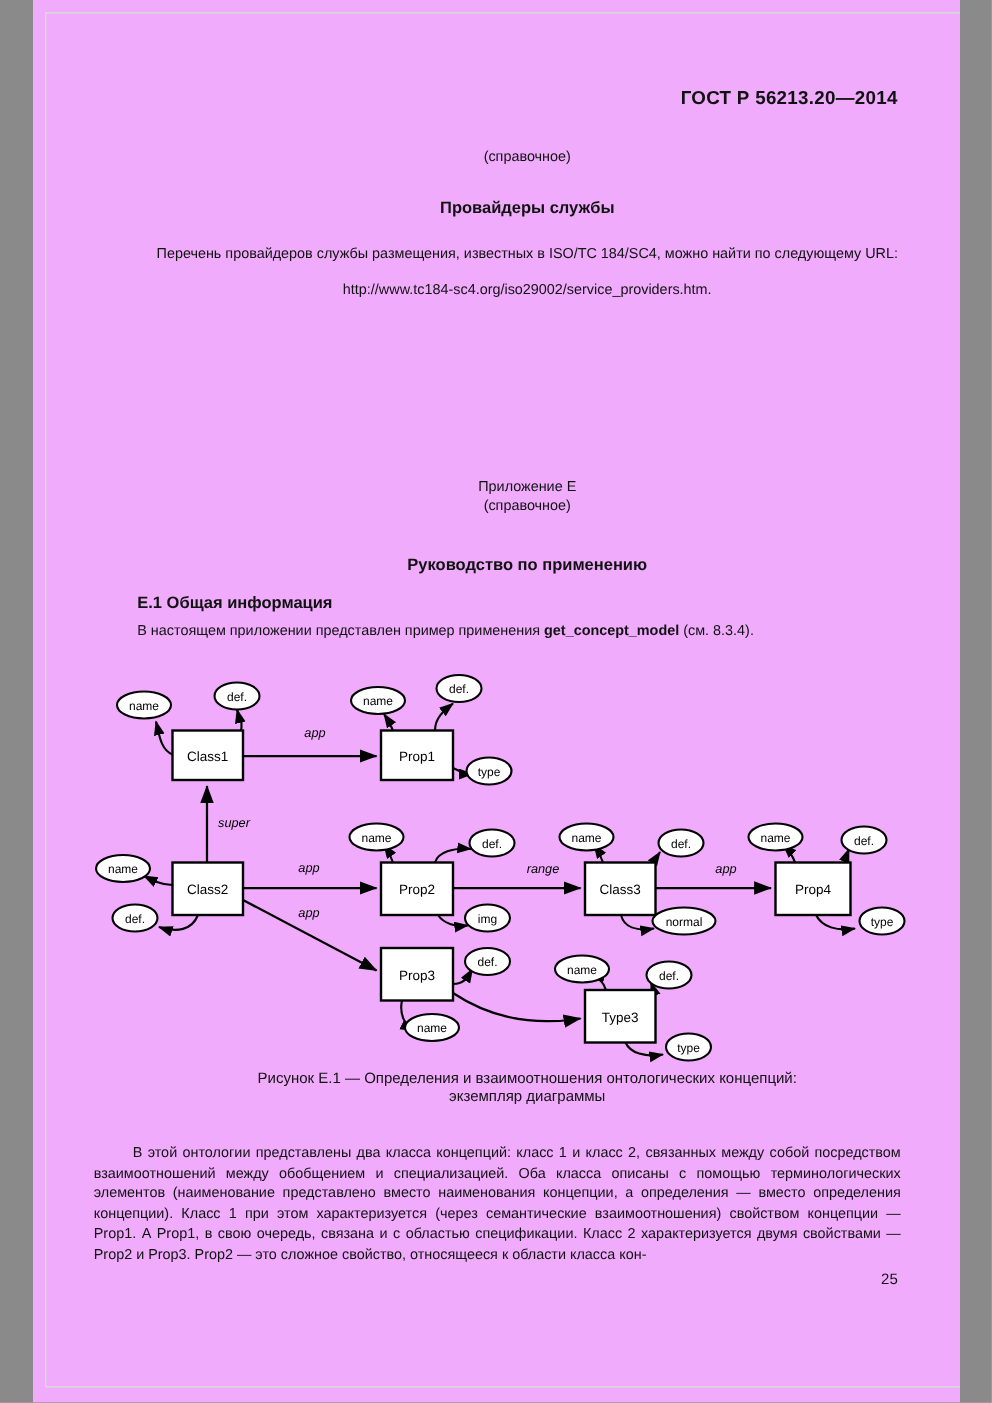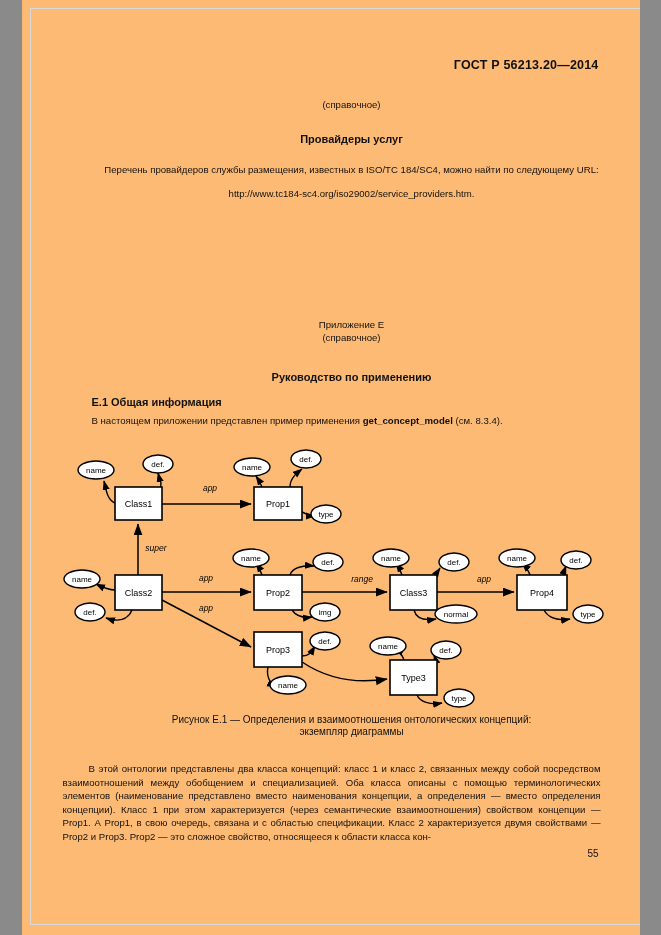--- a/index.html
+++ b/index.html
@@ -1,18 +1,18 @@
 <!DOCTYPE html>
 <html><head>
 <meta charset="utf-8">
 <style>
   html,body{margin:0;padding:0;background:#8a8a8a;}
   body{font-family:"Liberation Sans", sans-serif;}
   .page{
-    position:relative;width:618px;height:935px;background:#fdba74;
+    position:relative;width:618px;height:935px;background:#f0abfc;
     margin:0 auto;overflow:hidden;
   }
   .frame{
     position:absolute;left:8px;top:8px;width:643px;height:917px;
     border:1px solid #d9d9d9;box-sizing:border-box;
   }
 
   .doc-header{
     position:absolute;right:41px;top:58px;
     font-size:12.5px;font-weight:bold;color:#111;letter-spacing:0.2px;
@@ -44,21 +44,21 @@
 </style>
 </head>
 <body>
 
 <div class="page">
   <div class="frame"></div>
 
   <div class="doc-header">ГОСТ Р 56213.20—2014</div>
 
   <div class="abs center annex-sub" style="left:40px;top:99px;width:580px;">(справочное)</div>
-  <div class="abs center section-title" style="left:40px;top:133px;width:580px;">Провайдеры услуг</div>
+  <div class="abs center section-title" style="left:40px;top:133px;width:580px;">Провайдеры службы</div>
   <div class="abs center body-line" style="left:40px;top:163px;width:580px;">Перечень провайдеров службы размещения, известных в ISO/TC 184/SC4, можно найти по следующему URL:</div>
   <div class="abs center url-line" style="left:40px;top:188px;width:580px;">http://www.tc184-sc4.org/iso29002/service_providers.htm.</div>
 
   <div class="abs center annex-title" style="left:40px;top:319px;width:580px;">Приложение E</div>
   <div class="abs center annex-sub" style="left:40px;top:332px;width:580px;">(справочное)</div>
   <div class="abs center section-title" style="left:40px;top:371px;width:580px;">Руководство по применению</div>
 
   <div class="abs clause-head" style="left:70px;top:396px;">E.1  Общая информация</div>
 
   <div class="abs body-line" style="left:70px;top:414px;width:520px;">
@@ -257,14 +257,14 @@
       <text class="edgelabel" x="340" y="582" text-anchor="middle">range</text>
       <text class="edgelabel" x="462" y="582" text-anchor="middle">app</text>
     </svg>
   </div>
 
   <div class="abs caption" style="left:40px;top:714px;width:580px;">Рисунок Е.1 — Определения и взаимоотношения онтологических концепций:</div>
   <div class="abs caption" style="left:40px;top:726px;width:580px;">экземпляр диаграммы</div>
 
   <div class="abs para" style="left:41px;top:762px;width:538px;text-indent:26px;">В этой онтологии представлены два класса концепций: класс 1 и класс 2, связанных между собой посредством взаимоотношений между обобщением и специализацией. Оба класса описаны с помощью терминологических элементов (наименование представлено вместо наименования концепции, а определения — вместо определения концепции). Класс 1 при этом характеризуется (через семантические взаимоотношения) свойством концепции — Prop1. А Prop1, в свою очередь, связана и с областью спецификации. Класс 2 характеризуется двумя свойствами — Prop2 и Prop3. Prop2 — это сложное свойство, относящееся к области класса кон-</div>
 
-  <div class="pageno">55</div>
+  <div class="pageno">25</div>
 </div>
 
 </body></html>

